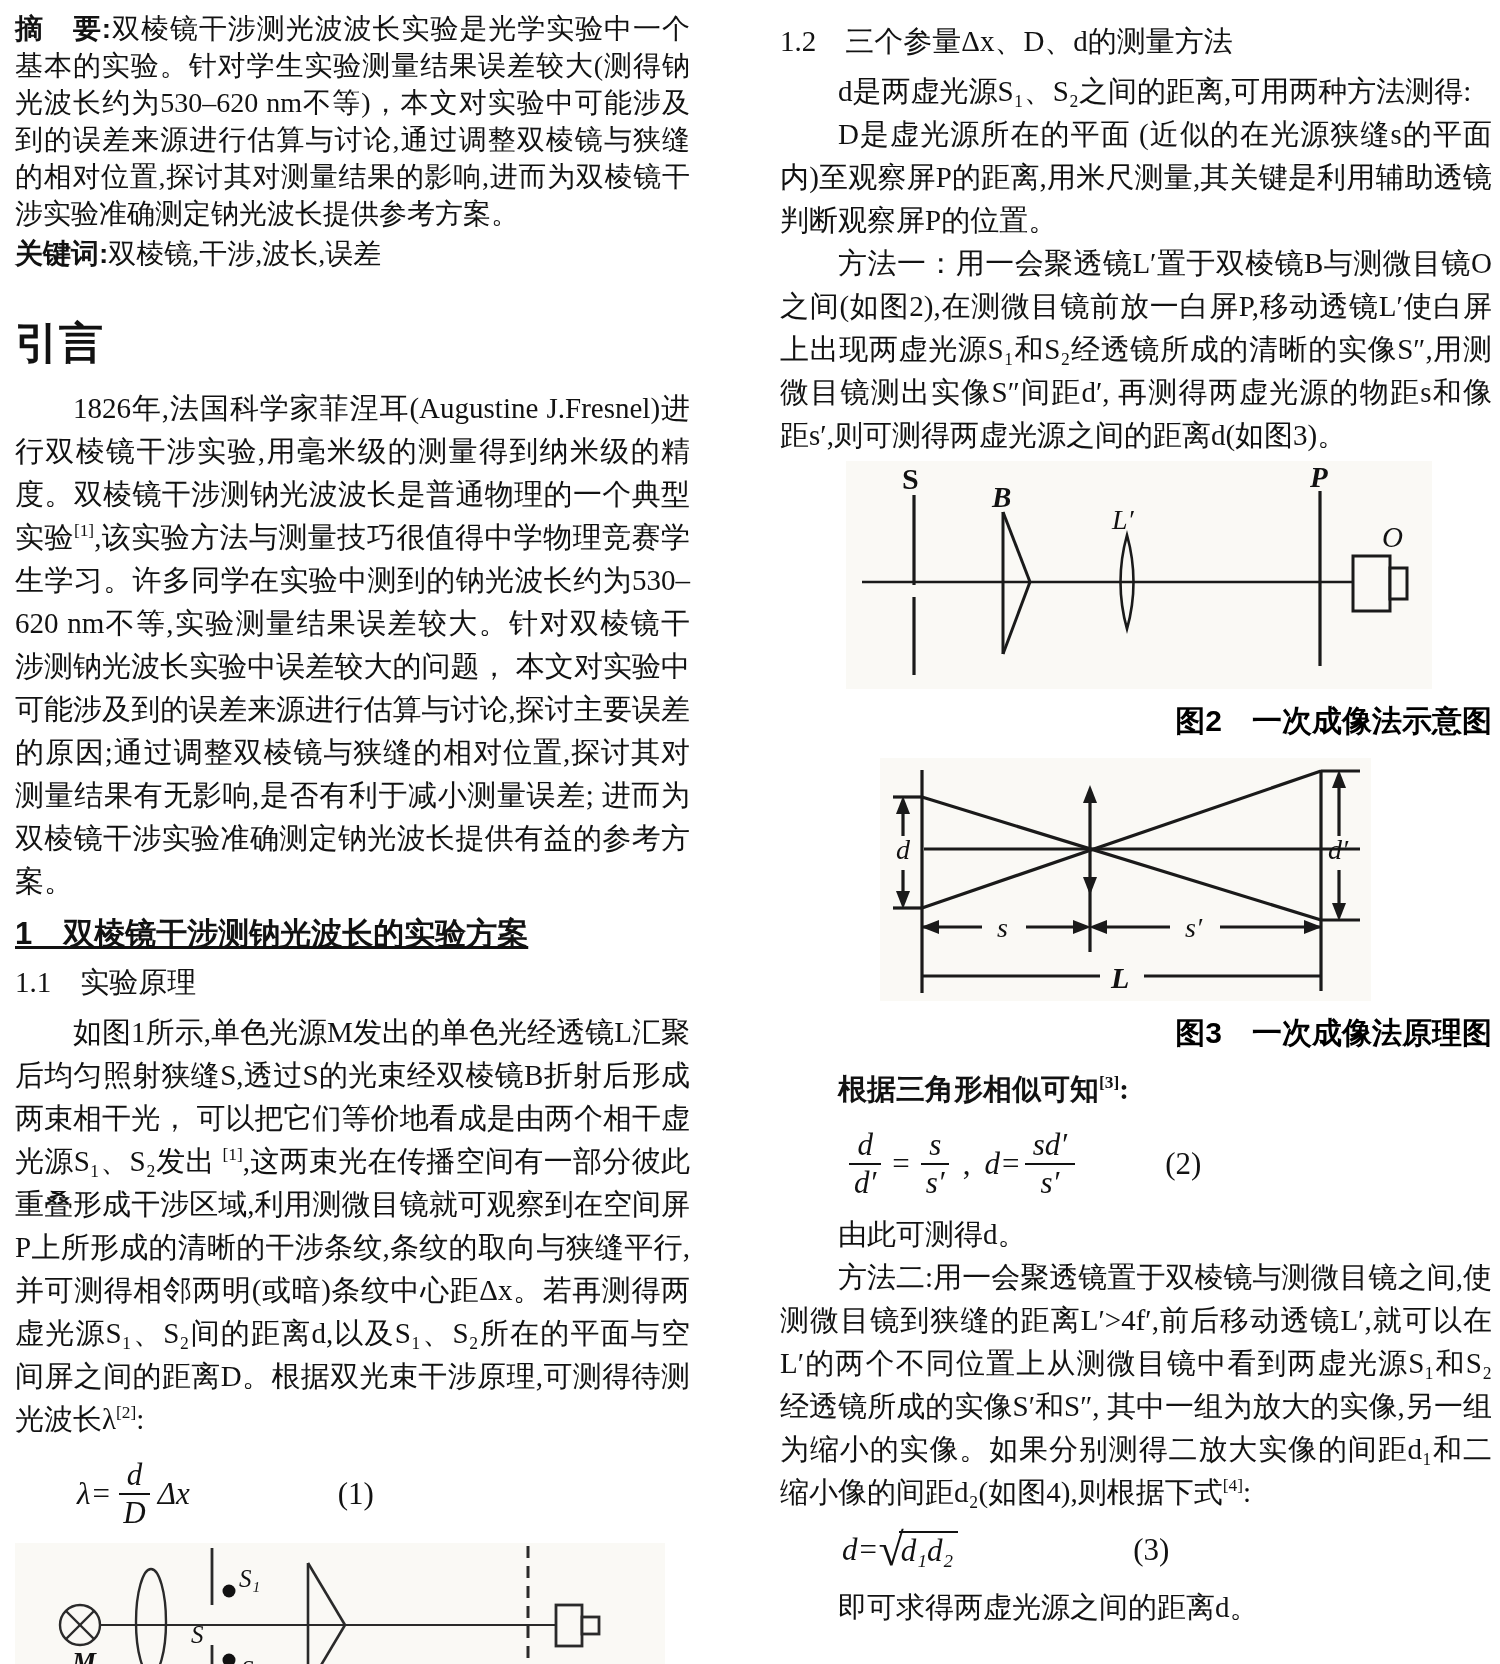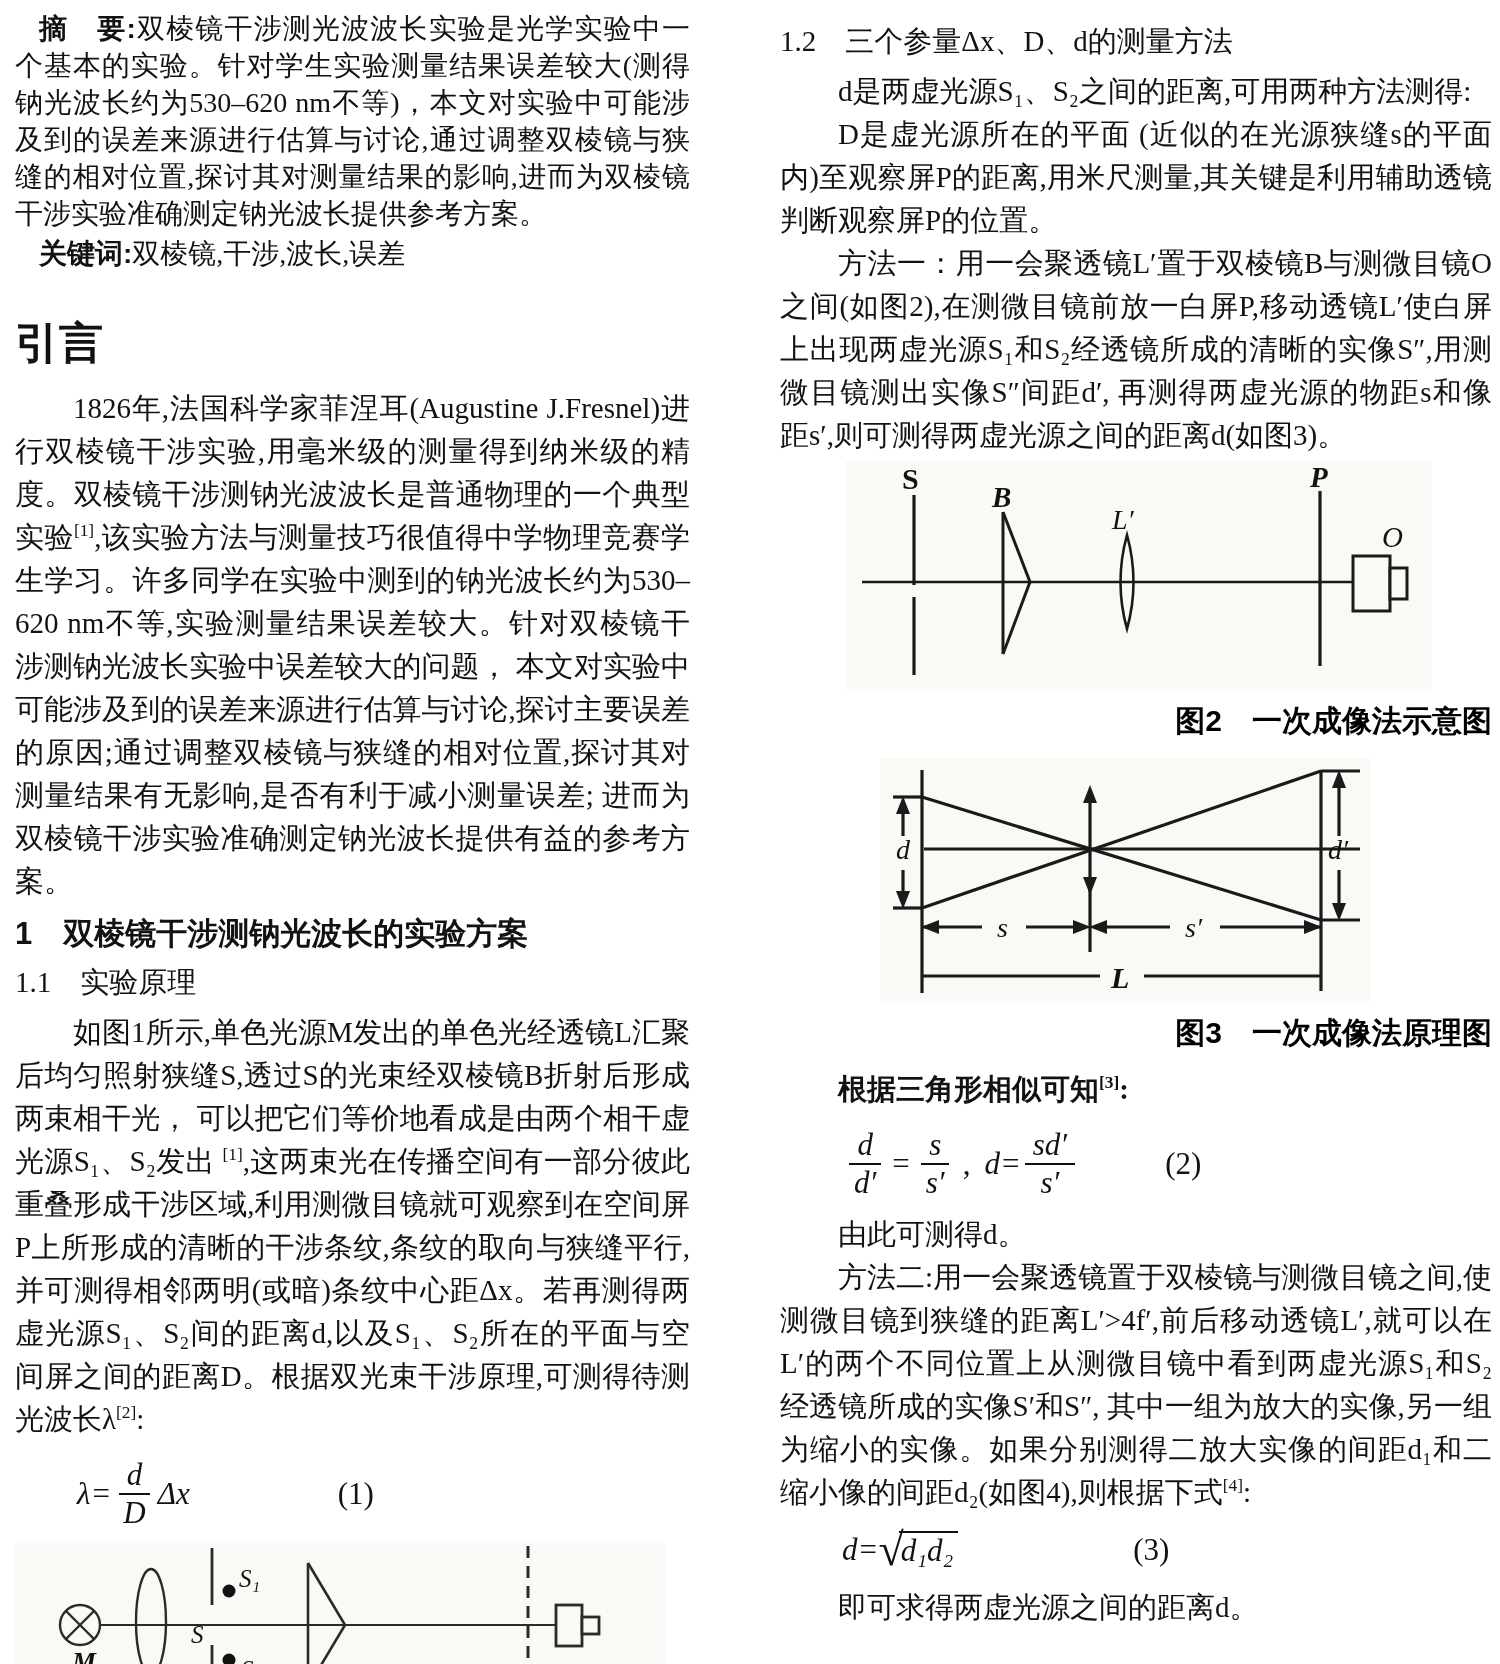--- a/index.html
+++ b/index.html
@@ -11,30 +11,30 @@
     font-family:"Liberation Serif","DejaVu Serif",serif;
     overflow:hidden;
   }
   .col{box-sizing:border-box;}
   .col-left{width:675px;margin-right:90px;flex:none;}
   .col-right{width:712px;flex:none;}
   p{margin:0;}
   .para{font-size:29px;line-height:43px;text-align:justify;}
   .abstract{line-height:37px;font-size:28px;}
   .kw{line-height:40px;font-size:28px;margin-top:2px;}
-  .lbl{font-family:"Liberation Sans","DejaVu Sans",sans-serif;font-weight:bold;margin-left:24px;}
+  .lbl{font-family:"Liberation Sans","DejaVu Sans",sans-serif;font-weight:bold;}
   .indent{text-indent:2em;}
   sup{font-size:0.6em;line-height:0;}
   .h-intro{
     font-family:"Liberation Sans","DejaVu Sans",sans-serif;
     font-size:44px;font-weight:bold;margin:40px 0 14px 0;
   }
   .h-sec{
     font-family:"Liberation Sans","DejaVu Sans",sans-serif;
-    font-size:31px;font-weight:bold;margin:10px 0 8px 0;
+    font-size:31px;font-weight:bold;margin:10px 0 8px 0;text-decoration:underline;
   }
   .h-sub{font-size:29px;font-weight:normal;margin:6px 0 8px 0;font-style:normal;}
   .it{font-style:italic;}
   
   .formula{
     display:flex;align-items:center;
     font-size:31px;font-style:italic;
     margin:14px 0 10px 62px;height:78px;
   }
   .frac{display:inline-flex;flex-direction:column;align-items:center;line-height:1.15;margin:0 4px;}

